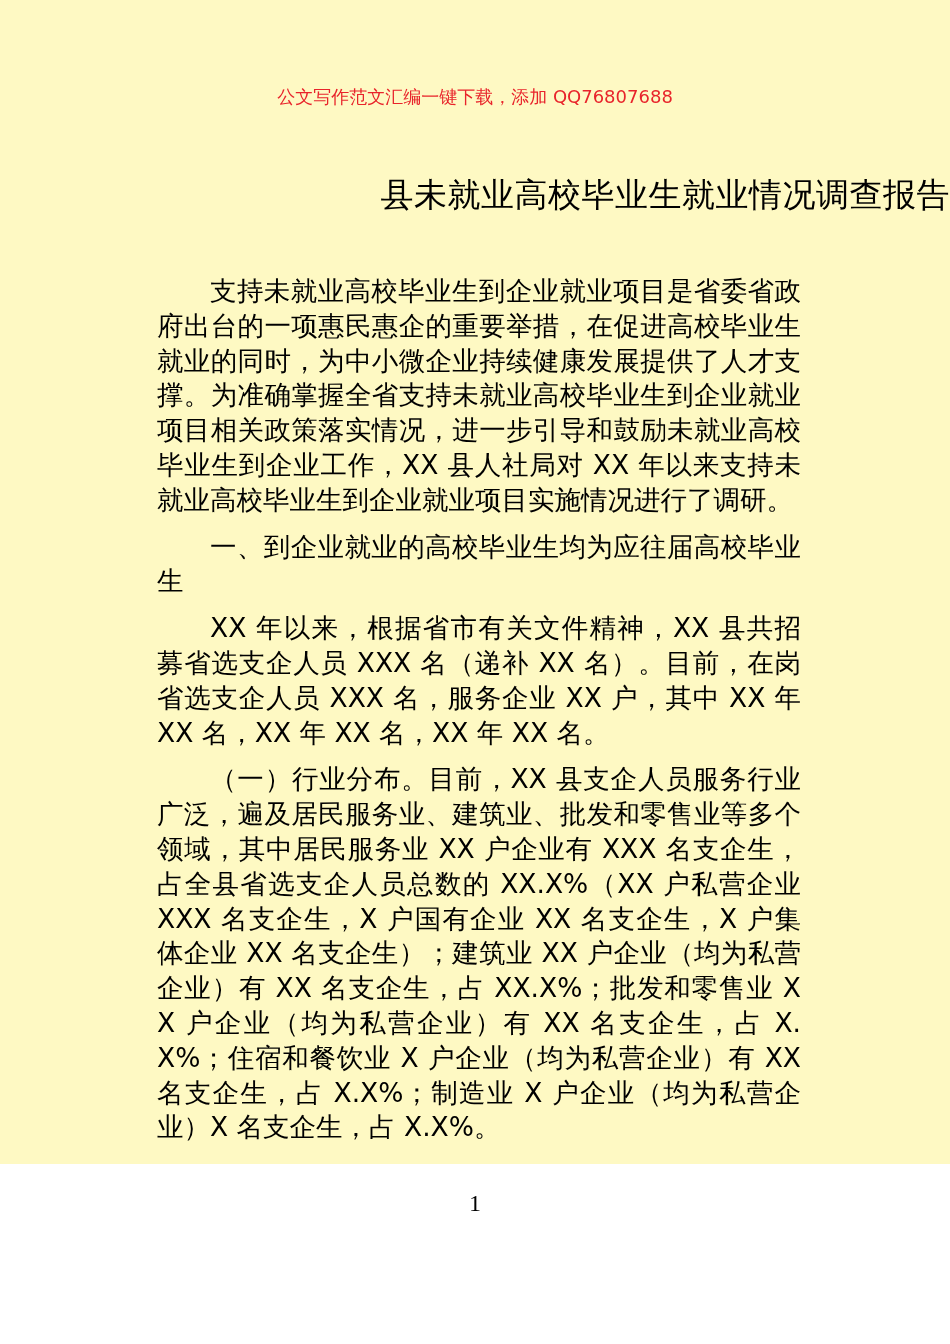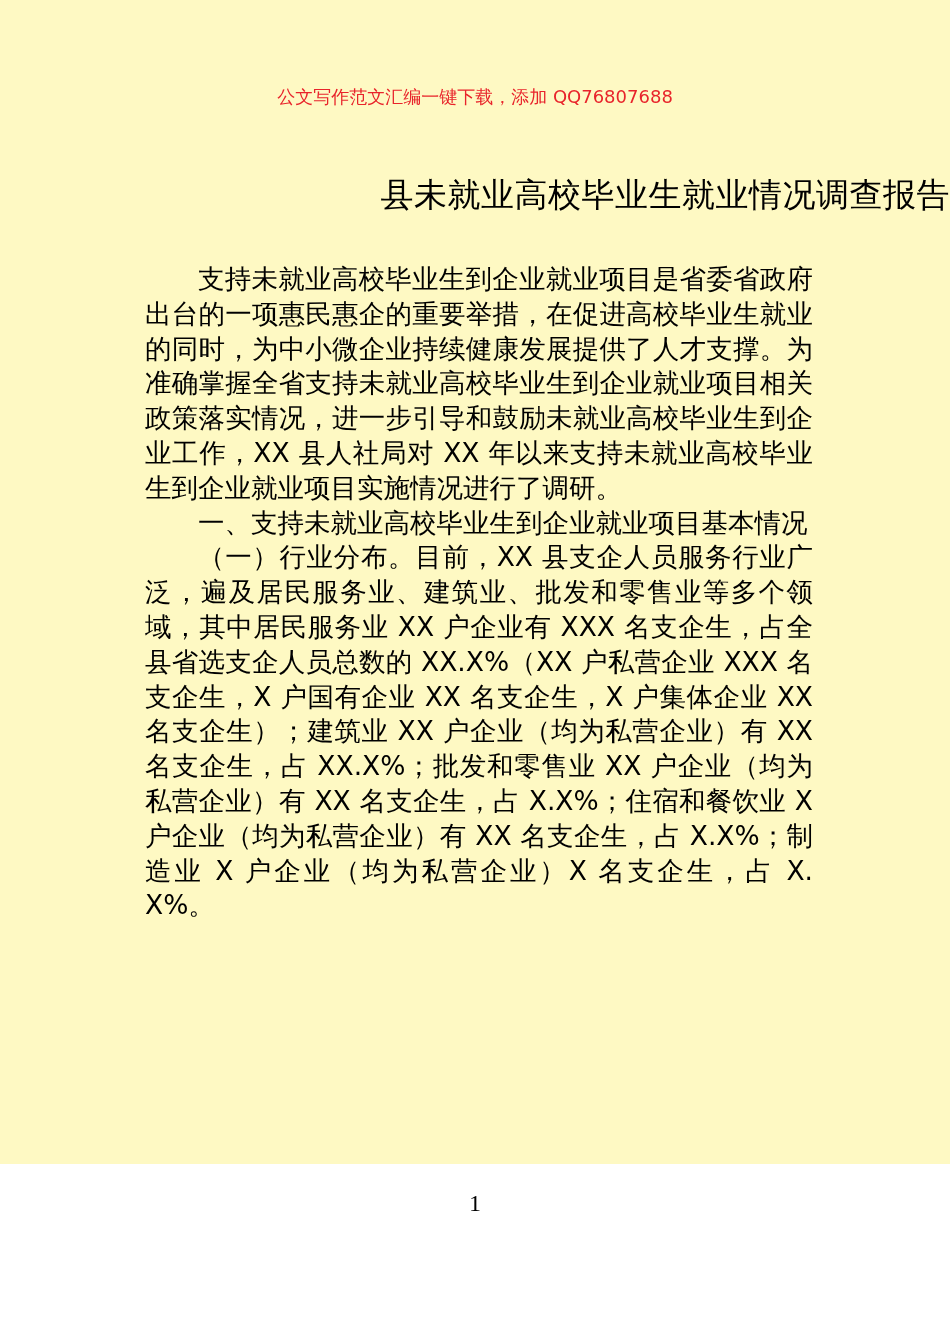--- a/index.html
+++ b/index.html
@@ -49,21 +49,21 @@
     .body-text {
       position: absolute;
       left: 145px;
       top: 262px;
       width: 668px;
       font-size: 26.5px;
       line-height: 34.8px;
       text-align: justify;
     }
     .para {
-      margin: 0;
+      margin: 12px;
       text-indent: 2em;
       word-break: break-all;
     }
     .page-number {
       position: absolute;
       top: 1188px;
       left: 0;
       width: 950px;
       text-align: center;
       font-family: "Liberation Serif", "DejaVu Serif", serif;
@@ -74,18 +74,19 @@
 </head>
 <body>
 
 <div class="page">
   <div class="header-banner">公文写作范文汇编一键下载，添加 QQ76807688</div>
 
   <div class="doc-title">县未就业高校毕业生就业情况调查报告</div>
 
   <div class="body-text">
     <p class="para">支持未就业高校毕业生到企业就业项目是省委省政府出台的一项惠民惠企的重要举措，在促进高校毕业生就业的同时，为中小微企业持续健康发展提供了人才支撑。为准确掌握全省支持未就业高校毕业生到企业就业项目相关政策落实情况，进一步引导和鼓励未就业高校毕业生到企业工作，XX 县人社局对 XX 年以来支持未就业高校毕业生到企业就业项目实施情况进行了调研。</p>
-    <p class="para">一、支持未就业高校毕业生到企业就业项目基本情况</p>
+    <p class="para">一、到企业就业的高校毕业生均为应往届高校毕业生</p>
+    <p class="para">XX 年以来，根据省市有关文件精神，XX 县共招募省选支企人员 XXX 名（递补 XX 名）。目前，在岗省选支企人员 XXX 名，服务企业 XX 户，其中 XX 年 XX 名，XX 年 XX 名，XX 年 XX 名。</p>
     <p class="para">（一）行业分布。目前，XX 县支企人员服务行业广泛，遍及居民服务业、建筑业、批发和零售业等多个领域，其中居民服务业 XX 户企业有 XXX 名支企生，占全县省选支企人员总数的 XX.X%（XX 户私营企业 XXX 名支企生，X 户国有企业 XX 名支企生，X 户集体企业 XX 名支企生）；建筑业 XX 户企业（均为私营企业）有 XX 名支企生，占 XX.X%；批发和零售业 XX 户企业（均为私营企业）有 XX 名支企生，占 X.X%；住宿和餐饮业 X 户企业（均为私营企业）有 XX 名支企生，占 X.X%；制造业 X 户企业（均为私营企业）X 名支企生，占 X.X%。</p>
   </div>
 
   <div class="page-number">1</div>
 </div>
 
 </body></html>

